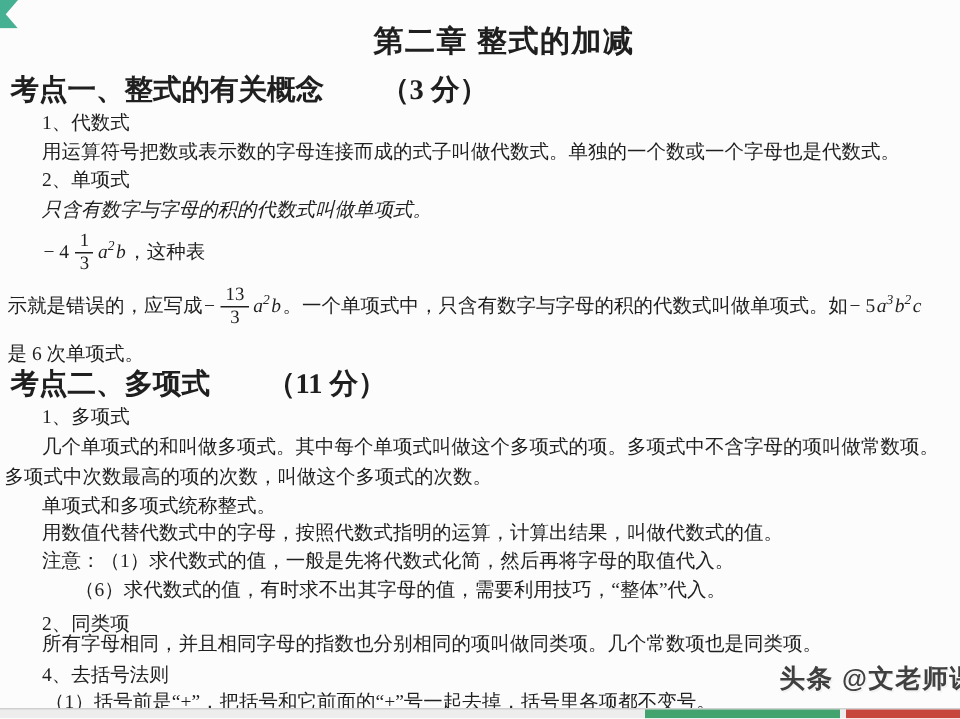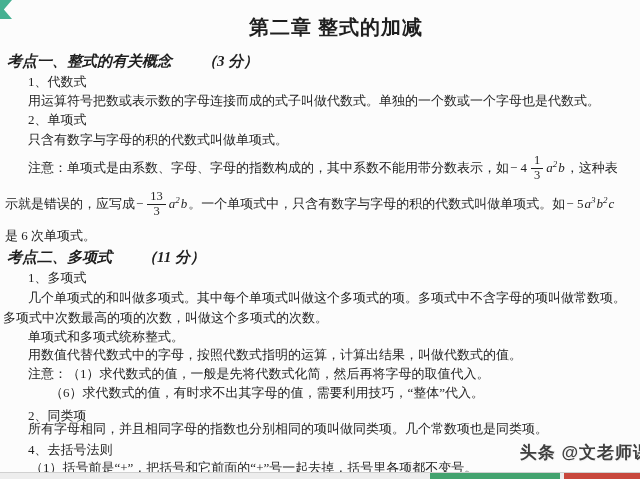--- a/index.html
+++ b/index.html
@@ -19,21 +19,21 @@
   .page-title{
     position:absolute;left:0;top:14px;width:100%;
     text-align:center;font-size:20px;font-weight:bold;
     letter-spacing:1px;margin:0;
   }
   .doc-line{
     position:absolute;white-space:nowrap;
     font-size:13px;line-height:16px;
     display:flex;align-items:center;
   }
-  .doc-line.heading{font-weight:bold;font-size:15px;font-style:italic;}
+  .doc-line.heading{font-weight:bold;font-size:19px;}
   .doc-line.formula{height:36px;}
   .mnum{font-style:normal;padding:0 1px;}
   .mvar{font-style:italic;padding-right:1px;}
   .mvar sup{font-size:9px;line-height:0;vertical-align:super;font-style:italic;}
   .frac{
     display:inline-flex;flex-direction:column;align-items:center;
     font-size:12.5px;line-height:1.1;margin:0 3px;vertical-align:middle;
   }
   .frac .num{border-bottom:1px solid #1f1f1f;padding:0 3px;}
   .frac .den{padding:0 3px;}
@@ -62,25 +62,24 @@
       </div>
       <div class="doc-line body" style="left: 28px; top: 74px;">
         <span>1、代数式</span>
       </div>
       <div class="doc-line body" style="left: 28px; top: 93px;">
         <span>用运算符号把数或表示数的字母连接而成的式子叫做代数式。单独的一个数或一个字母也是代数式。</span>
       </div>
       <div class="doc-line body" style="left: 28px; top: 112px;">
         <span>2、单项式</span>
       </div>
-      <div class="doc-line body" style="left: 28px; top: 132px;">
+      <div class="doc-line body" style="left: 28px; top: 132px; font-style: italic;">
         <span>只含有数字与字母的积的代数式叫做单项式。</span>
       </div>
       <div class="doc-line formula" style="left: 28px; top: 150px;">
-        <span>注意：单项式是由系数、字母、字母的指数构成的，其中系数不能用带分数表示，如</span>
         <span class="mnum">− 4</span>
         <span class="frac">
           <span class="num">1</span>
           <span class="den">3</span>
         </span>
         <span class="mvar">a<sup>2</sup></span>
         <span class="mvar">b</span>
         <span>，这种表</span>
       </div>
       <div class="doc-line formula" style="left: 5px; top: 186px;">

